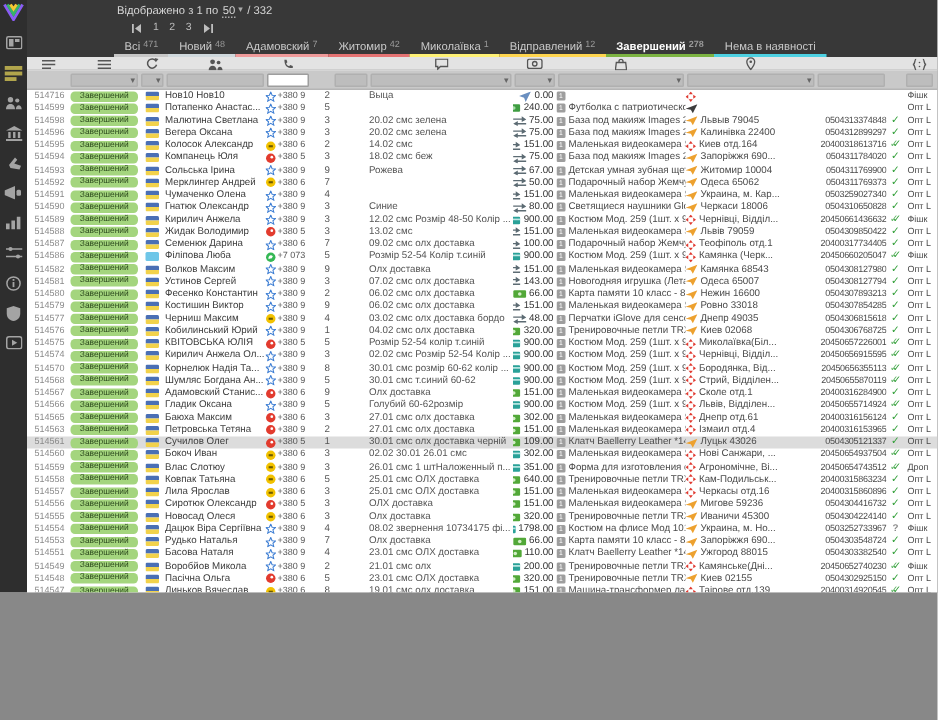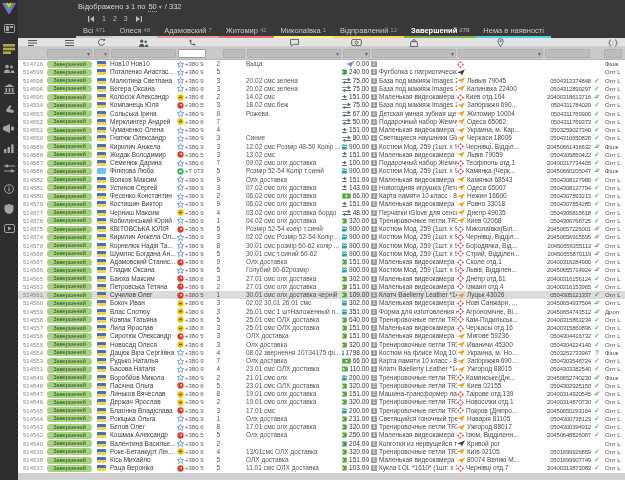--- a/index.html
+++ b/index.html
@@ -1,17 +1,17 @@
 <!DOCTYPE html>
 <html><head>
 <meta charset="utf-8">
 <style>
   html,body{margin:0;padding:0;background:#888;}
   *{box-sizing:border-box;}
-  .app{position:relative;width:625px;height:480px;overflow:hidden;background:#fff;
+  .app{position:relative;width:625px;height:395px;overflow:hidden;background:#fff;
        font-family:"Liberation Sans","DejaVu Sans",sans-serif;display:flex;}
   
   .sidebar{width:18px;background:#2e2e2e;height:480px;flex:0 0 18px;display:flex;
            flex-direction:column;align-items:center;padding-top:2px;gap:9px;z-index:5;}
   .sb-logo{width:14px;height:12px;}
   .sb-icon{width:12px;height:11px;display:flex;align-items:center;justify-content:center;opacity:.85;cursor:pointer;}
   
   .main{flex:1;display:flex;flex-direction:column;min-width:0;}
   .topbar{height:24px;background:#383838;color:#d6d6d6;font-size:7.5px;padding-left:60px;flex:0 0 24px;}
   .shown-line{height:13px;display:flex;align-items:center;gap:3px;}
@@ -186,21 +186,21 @@
         </span>
       </div>
     </div>
 
     <div class="tabs" id="tabs">
         <span class="tab  " style="border-bottom-color:#c7c7c7">
    <span>Всі</span>
    <span class="cnt">471</span>
         </span>
         <span class="tab  " style="border-bottom-color:#cfd8dc">
-   <span>Олеся</span>
+   <span>Новий</span>
    <span class="cnt">48</span>
         </span>
         <span class="tab  " style="border-bottom-color:#ef9a9a">
    <span>Адамовский</span>
    <span class="cnt">7</span>
         </span>
         <span class="tab  " style="border-bottom-color:#e57373">
    <span>Житомир</span>
    <span class="cnt">42</span>
         </span>

